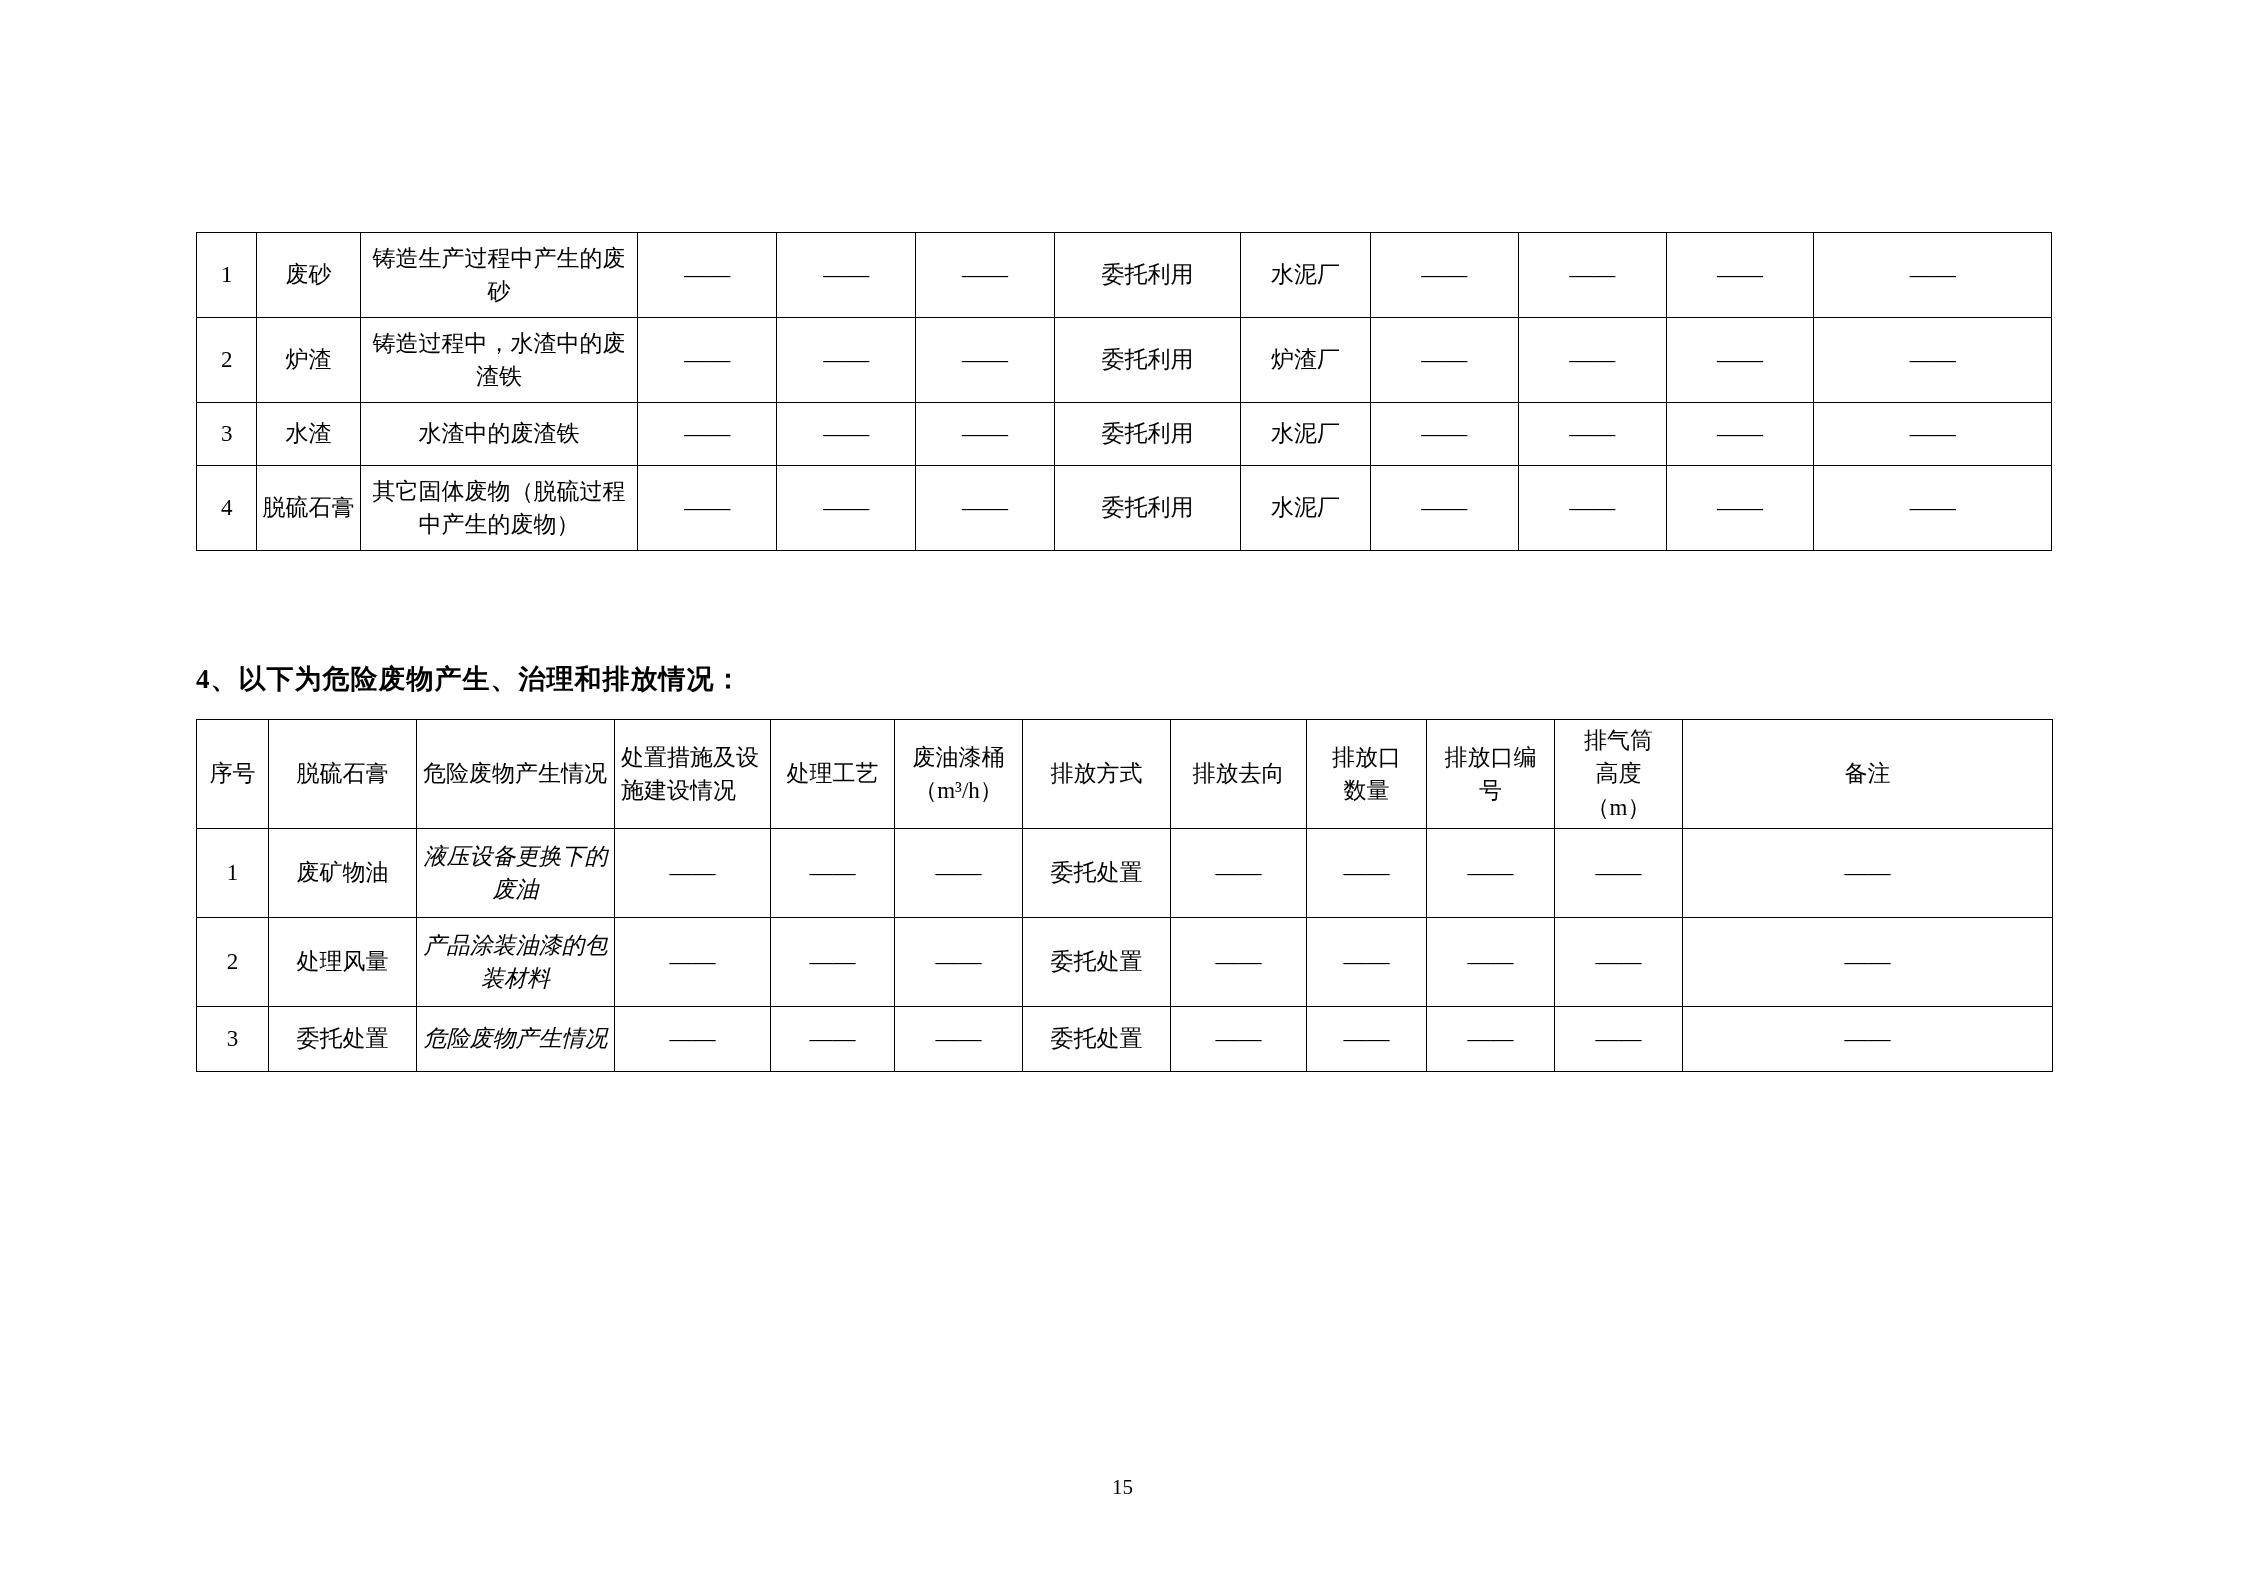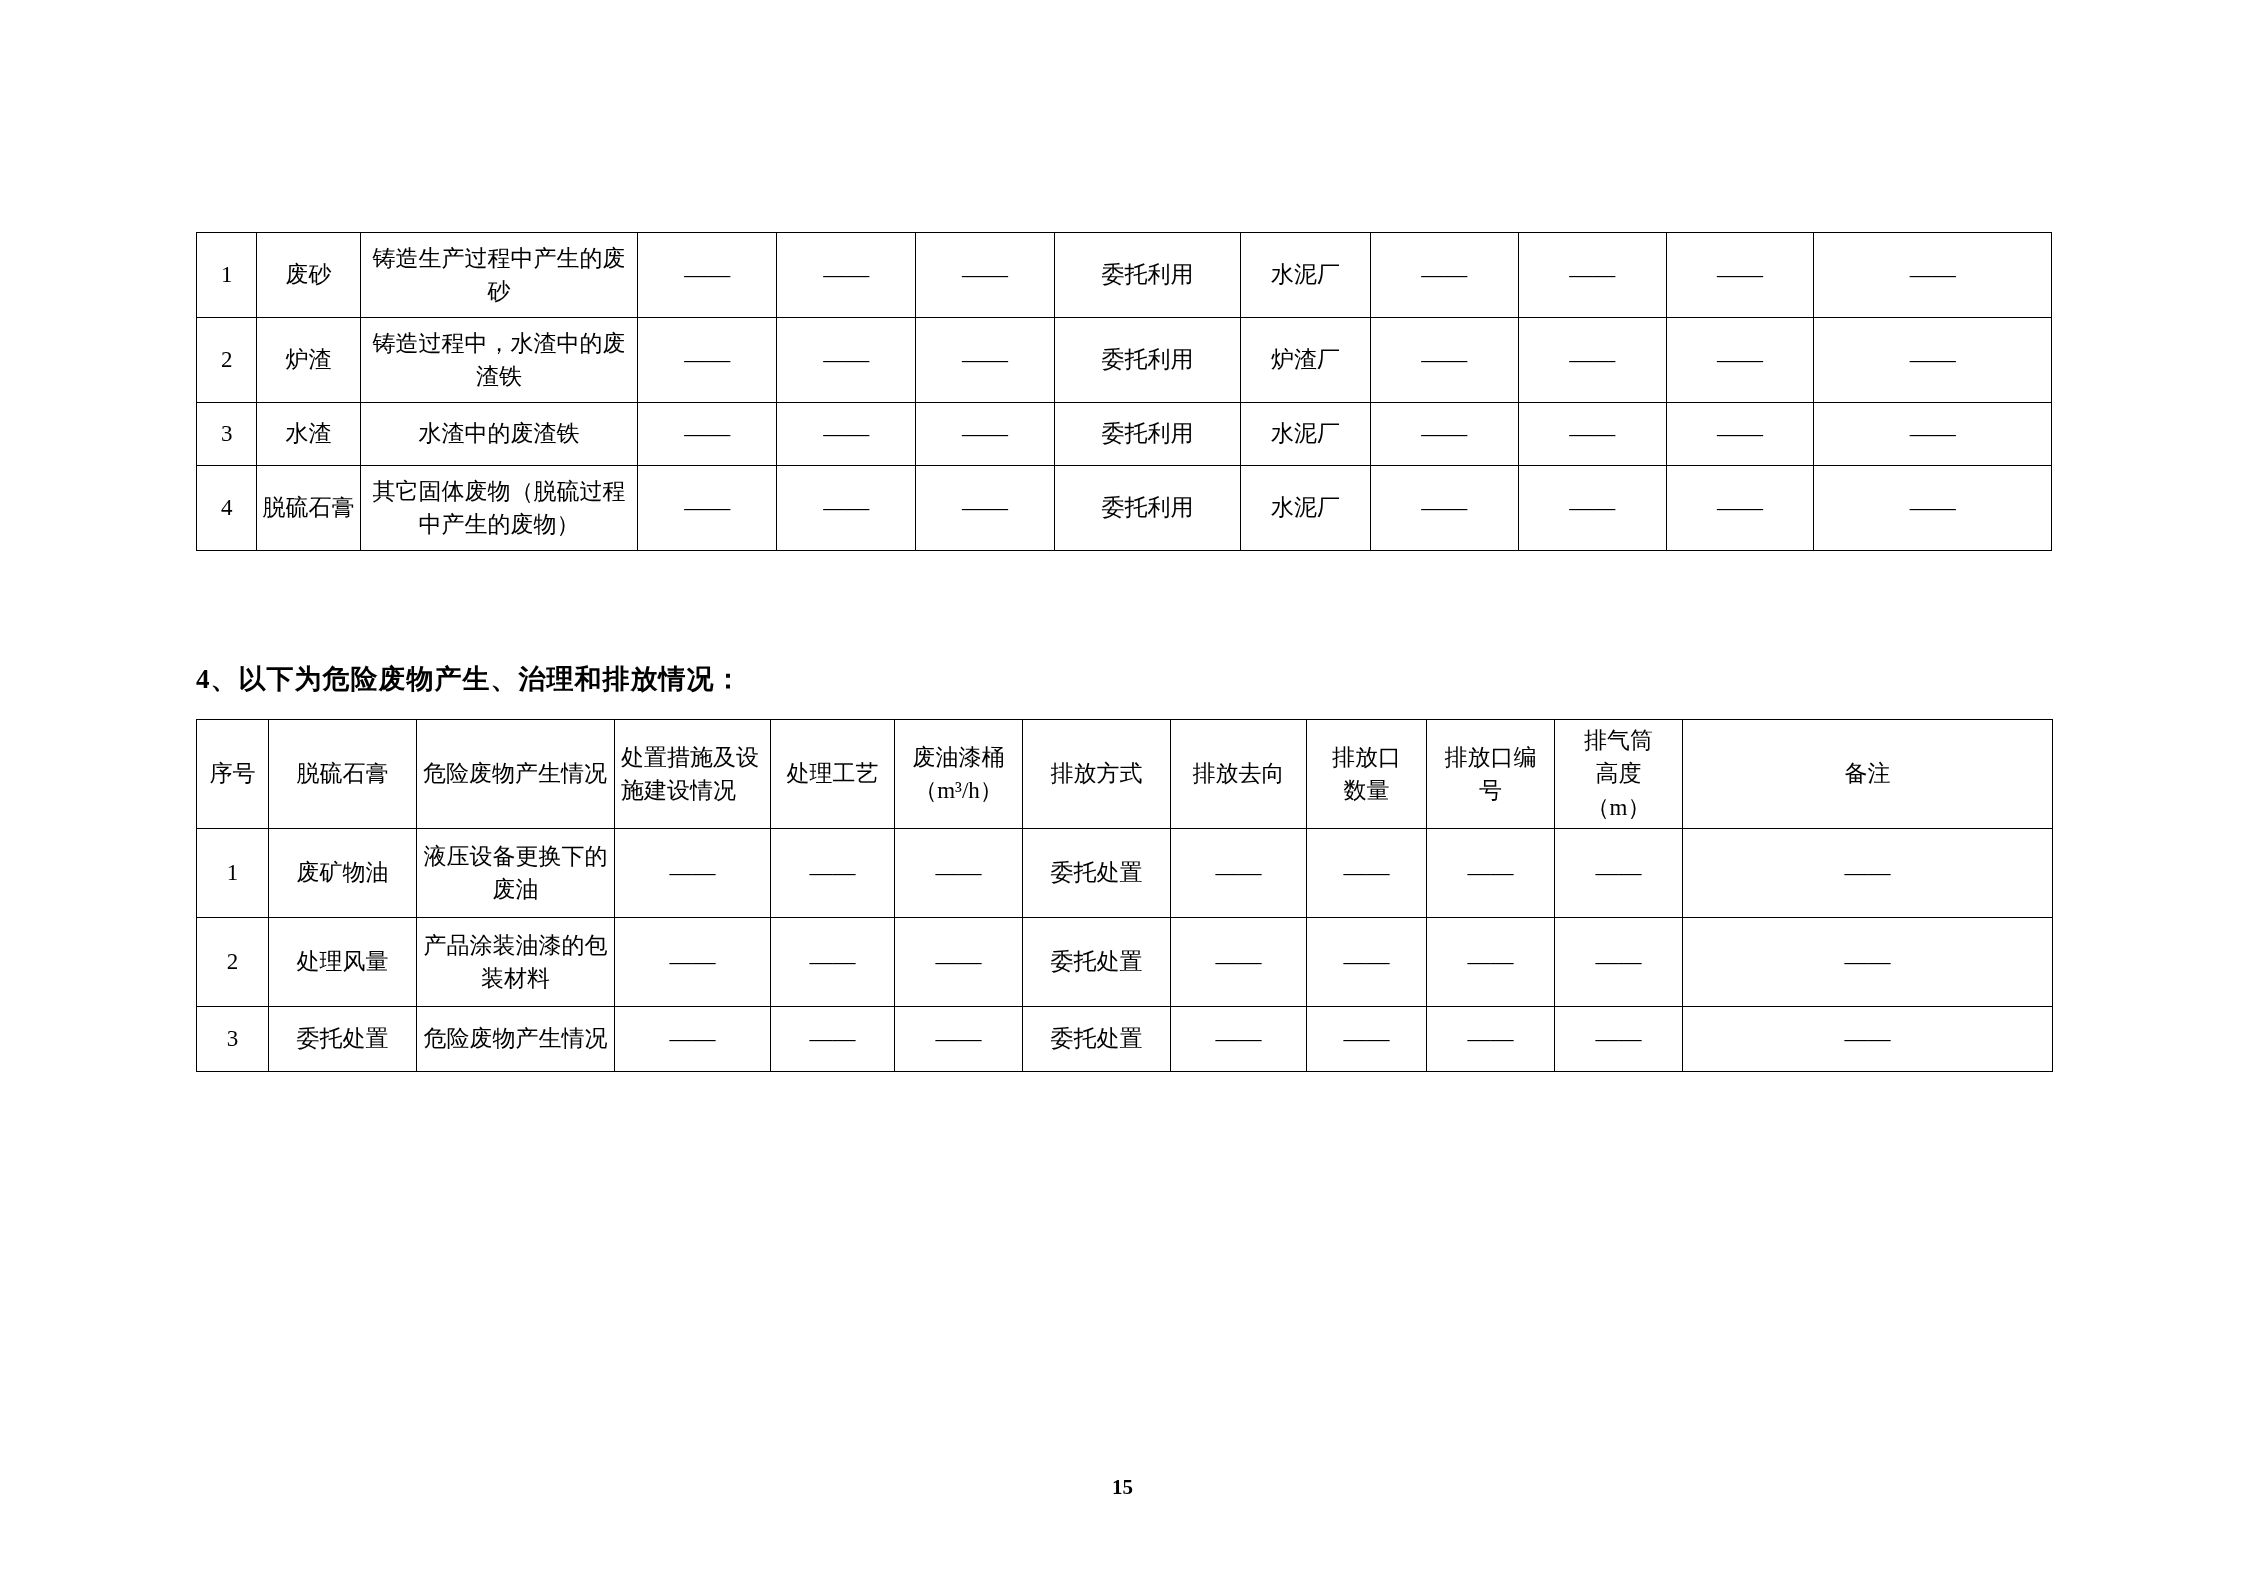--- a/index.html
+++ b/index.html
@@ -63,33 +63,33 @@
   .hdr td {
     font-weight: bold;
     font-size: 23px;
     height: 118px;
     line-height: 1.35;
   }
   .hdr td.left-pad { text-align: left; padding-left: 6px; }
   td.cell-left {
     text-align: left;
     padding-left: 6px;
+    font-style: italic;
   }
   .t2 td { height: 56px; }
   .t2 tr.two-line td { height: 80px; }
 
   .page-number {
     position: absolute;
     left: 0;
     top: 1475px;
     width: 2245px;
     text-align: center;
     font-size: 21px;
     font-family: "Liberation Serif", "DejaVu Serif", serif;
-    font-weight: bold;
   }
 </style>
 </head>
 <body>
 
 <div class="page">
   <div class="content">
 
     <table class="doc-table t1">
       <colgroup>

